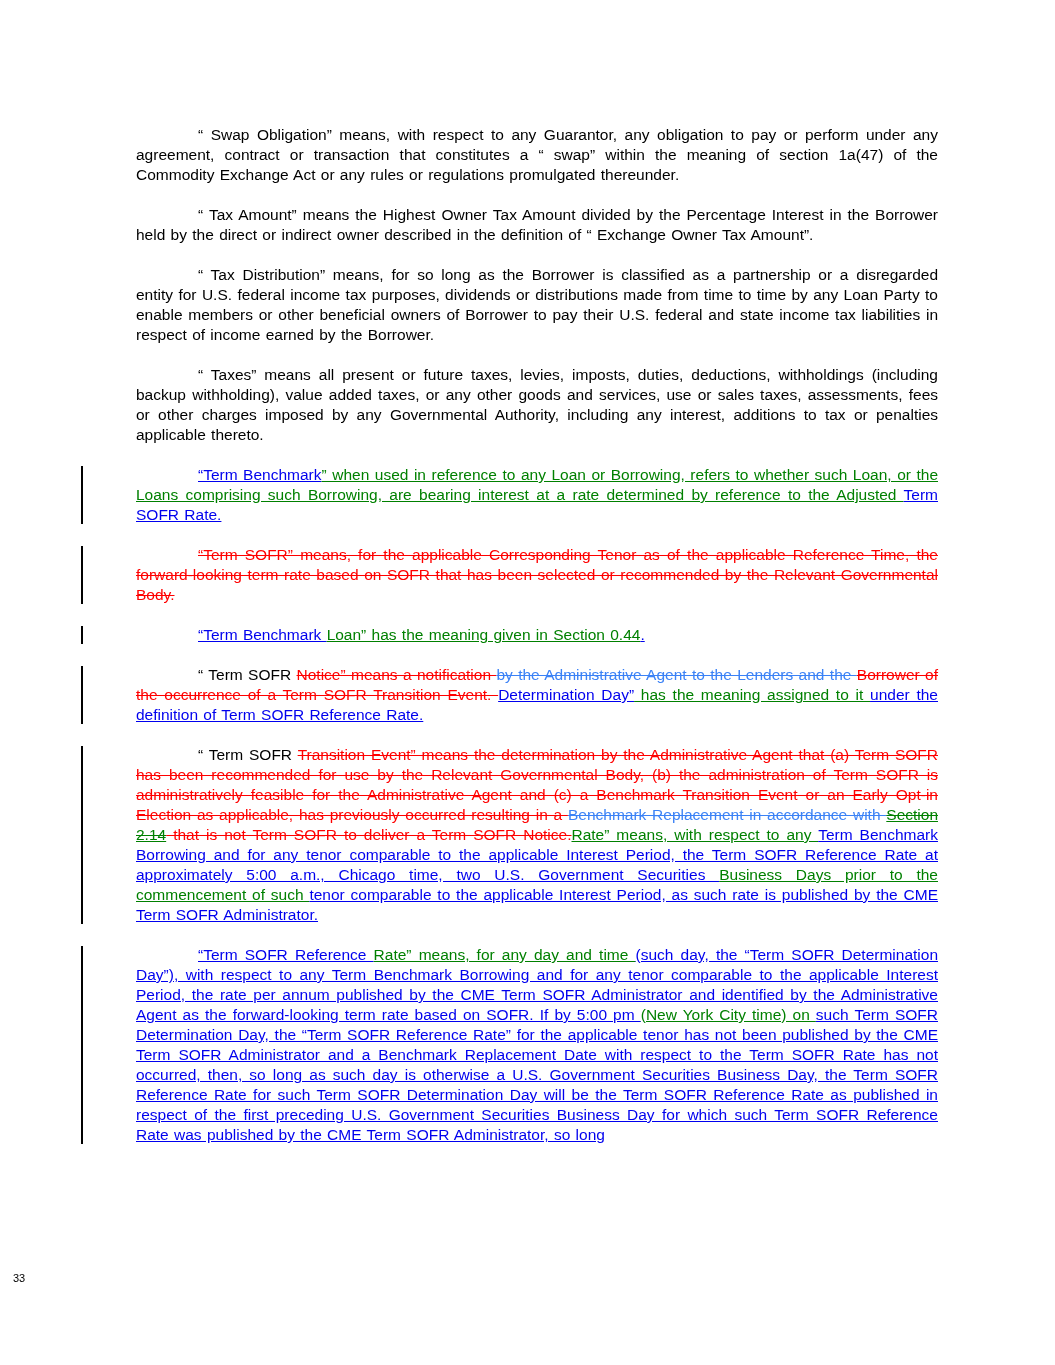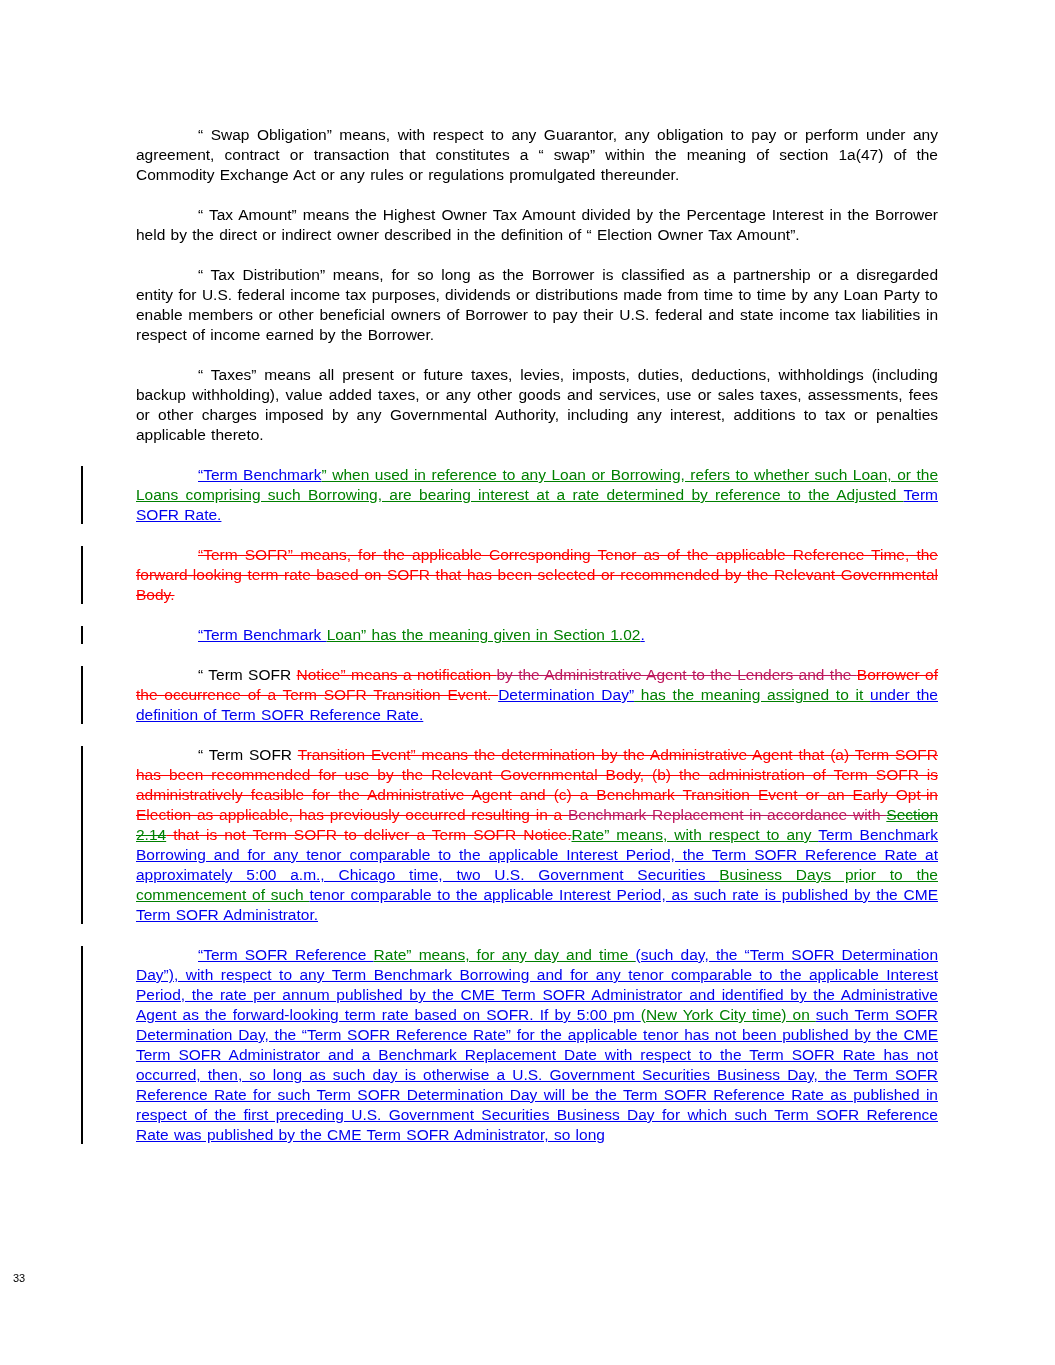--- a/index.html
+++ b/index.html
@@ -40,45 +40,45 @@
   .change-bar {
     position: absolute;
     left: -55px;
     top: 1px;
     bottom: 1px;
     width: 2px;
     background: #000000;
   }
   .seg.plain { color: #000000; text-decoration: none; }
   .seg.del-red { color: #ff0000; text-decoration: line-through; }
-  .seg.del-green { color: #be185d; text-decoration: line-through; }
+  .seg.del-green { color: #3b82f6; text-decoration: line-through; }
   .seg.del-green-underline { color: #008000; text-decoration: underline line-through; }
   .seg.ins-green { color: #008000; text-decoration: underline; }
   .seg.ins-blue { color: #0000ee; text-decoration: underline; }
   .page-number {
     position: absolute;
     top: 1268px;
     left: 0;
     width: 1055px;
     text-align: left;
     font-size: 11px;
     line-height: 20px;
     color: #000000;
   }
 </style>
 </head>
 <body>
 
 <div class="page">
   <div class="content" id="paragraphs">
       <p class="para"><span class="seg plain">“ Swap Obligation” means, with respect to any Guarantor, any obligation to pay or perform under any agreement, contract or transaction that constitutes a “ swap” within the meaning of section 1a(47) of the Commodity Exchange Act or any rules or regulations promulgated thereunder.</span></p>
-      <p class="para"><span class="seg plain">“ Tax Amount” means the Highest Owner Tax Amount divided by the Percentage Interest in the Borrower held by the direct or indirect owner described in the definition of “ Election  Owner Tax Amount”.</span></p>
+      <p class="para"><span class="seg plain">“ Tax Amount” means the Highest Owner Tax Amount divided by the Percentage Interest in the Borrower held by the direct or indirect owner described in the definition of “ Exchange  Owner Tax Amount”.</span></p>
       <p class="para"><span class="seg plain">“ Tax Distribution” means, for so long as the Borrower is classified as a partnership or a disregarded entity for U.S. federal income tax purposes, dividends or distributions made from time to time by any Loan Party to enable members or other beneficial owners of Borrower to pay their U.S. federal and state income tax liabilities in respect of income earned by the Borrower.</span></p>
       <p class="para"><span class="seg plain">“ Taxes” means all present or future taxes, levies, imposts, duties, deductions, withholdings (including backup withholding), value added taxes, or any other goods and services, use or sales taxes, assessments, fees or other charges imposed by any Governmental Authority, including any interest, additions to tax or penalties applicable thereto.</span></p>
       <p class="para changed"><span class="change-bar"></span><span class="seg ins-blue">“Term Benchmark</span><span class="seg ins-green">” when used in reference to any Loan or Borrowing, refers to whether such Loan, or the Loans comprising such Borrowing, are bearing interest at a rate determined by reference to the Adjusted </span><span class="seg ins-blue">Term SOFR Rate.</span></p>
       <p class="para changed"><span class="change-bar"></span><span class="seg del-red">“Term SOFR” means, for the applicable Corresponding Tenor as of the applicable Reference Time, the forward-looking term rate based on SOFR that has been selected or recommended by the Relevant Governmental Body.</span></p>
-      <p class="para changed"><span class="change-bar"></span><span class="seg ins-blue">“Term Benchmark </span><span class="seg ins-green">Loan” has the meaning given in Section 1.02</span><span class="seg ins-blue">.</span></p>
+      <p class="para changed"><span class="change-bar"></span><span class="seg ins-blue">“Term Benchmark </span><span class="seg ins-green">Loan” has the meaning given in Section 0.44</span><span class="seg ins-blue">.</span></p>
       <p class="para changed"><span class="change-bar"></span><span class="seg plain">“ Term  SOFR </span><span class="seg del-red">Notice” means a notification </span><span class="seg del-green">by the Administrative Agent to the Lenders and the </span><span class="seg del-red">Borrower of the occurrence of a Term SOFR Transition Event. </span><span class="seg ins-blue">Determination Day”</span><span class="seg ins-green"> has the meaning assigned to it </span><span class="seg ins-blue">under the definition of Term SOFR Reference Rate.</span></p>
       <p class="para changed"><span class="change-bar"></span><span class="seg plain">“ Term SOFR </span><span class="seg del-red">Transition Event” means the determination by the Administrative Agent that (a) Term SOFR has been recommended for use by the Relevant Governmental Body, (b) the administration of Term SOFR is administratively feasible for the Administrative Agent and (c) a Benchmark Transition Event or an Early Opt-in Election as applicable, has previously occurred resulting in a </span><span class="seg del-green">Benchmark Replacement in accordance with </span><span class="seg del-green-underline">Section 2.14</span><span class="seg del-red"> that is not Term SOFR to deliver a Term SOFR Notice.</span><span class="seg ins-green">Rate” means, with respect to any </span><span class="seg ins-blue">Term Benchmark Borrowing and for any tenor comparable to the applicable Interest Period, the Term SOFR Reference Rate at approximately 5:00 a.m., Chicago time, two U.S. Government Securities </span><span class="seg ins-green">Business Days prior to the commencement of such </span><span class="seg ins-blue">tenor comparable to the applicable Interest Period, as such rate is published by the CME Term SOFR Administrator.</span></p>
       <p class="para changed"><span class="change-bar"></span><span class="seg ins-blue">“Term SOFR Reference </span><span class="seg ins-green">Rate” means, for any day and time </span><span class="seg ins-blue">(such day, the “Term SOFR Determination Day”), with respect to any Term Benchmark Borrowing and for any tenor comparable to the applicable Interest Period, the rate per annum published by the CME Term SOFR Administrator and identified by the Administrative Agent as the forward-looking term rate based on SOFR.  If by 5:00 pm </span><span class="seg ins-green">(New York City time) on </span><span class="seg ins-blue">such Term SOFR Determination Day, the “Term SOFR Reference Rate” for the applicable tenor has not been published by the CME Term SOFR Administrator and a Benchmark Replacement Date with respect to the Term SOFR Rate has not occurred, then, so long as such day is otherwise a U.S. Government Securities Business Day, the Term SOFR Reference Rate for such Term SOFR Determination Day will be the Term SOFR Reference Rate as published in respect of the first preceding U.S. Government Securities Business Day for which such Term SOFR Reference Rate was published by the CME Term SOFR Administrator, so long</span></p>
     </div>
   <div class="page-number">33</div>
 </div>
 
 </body></html>

